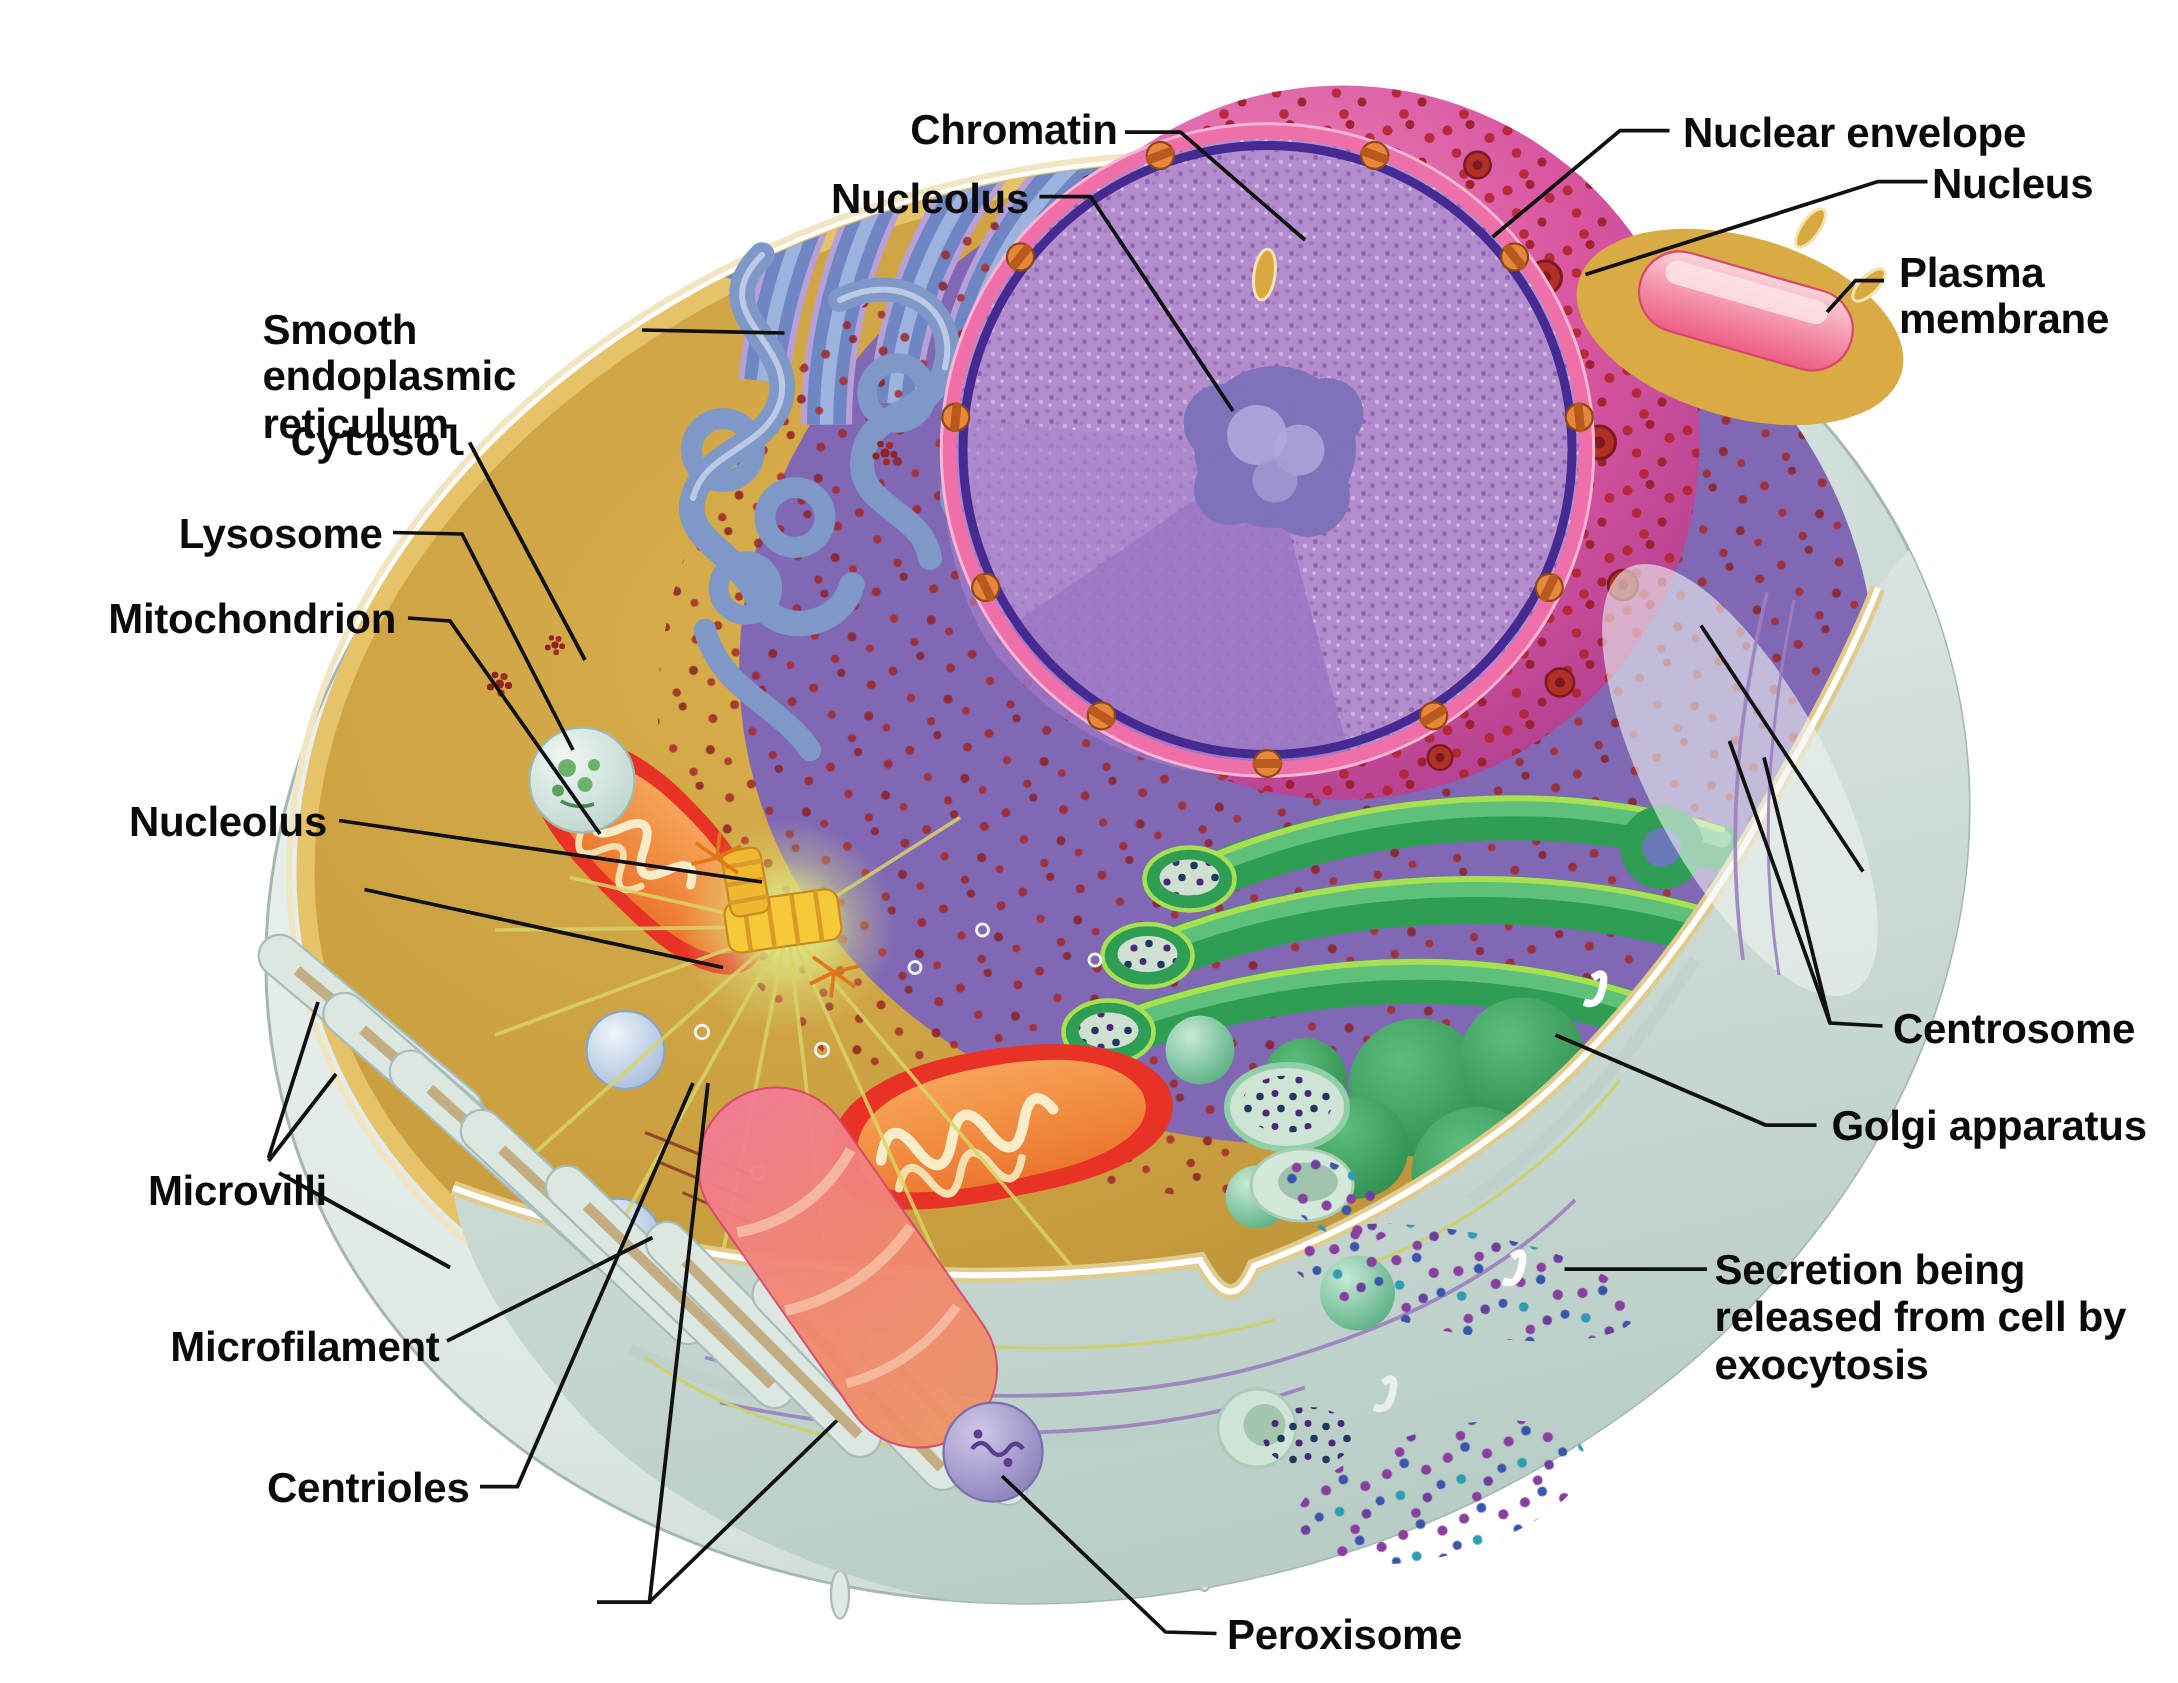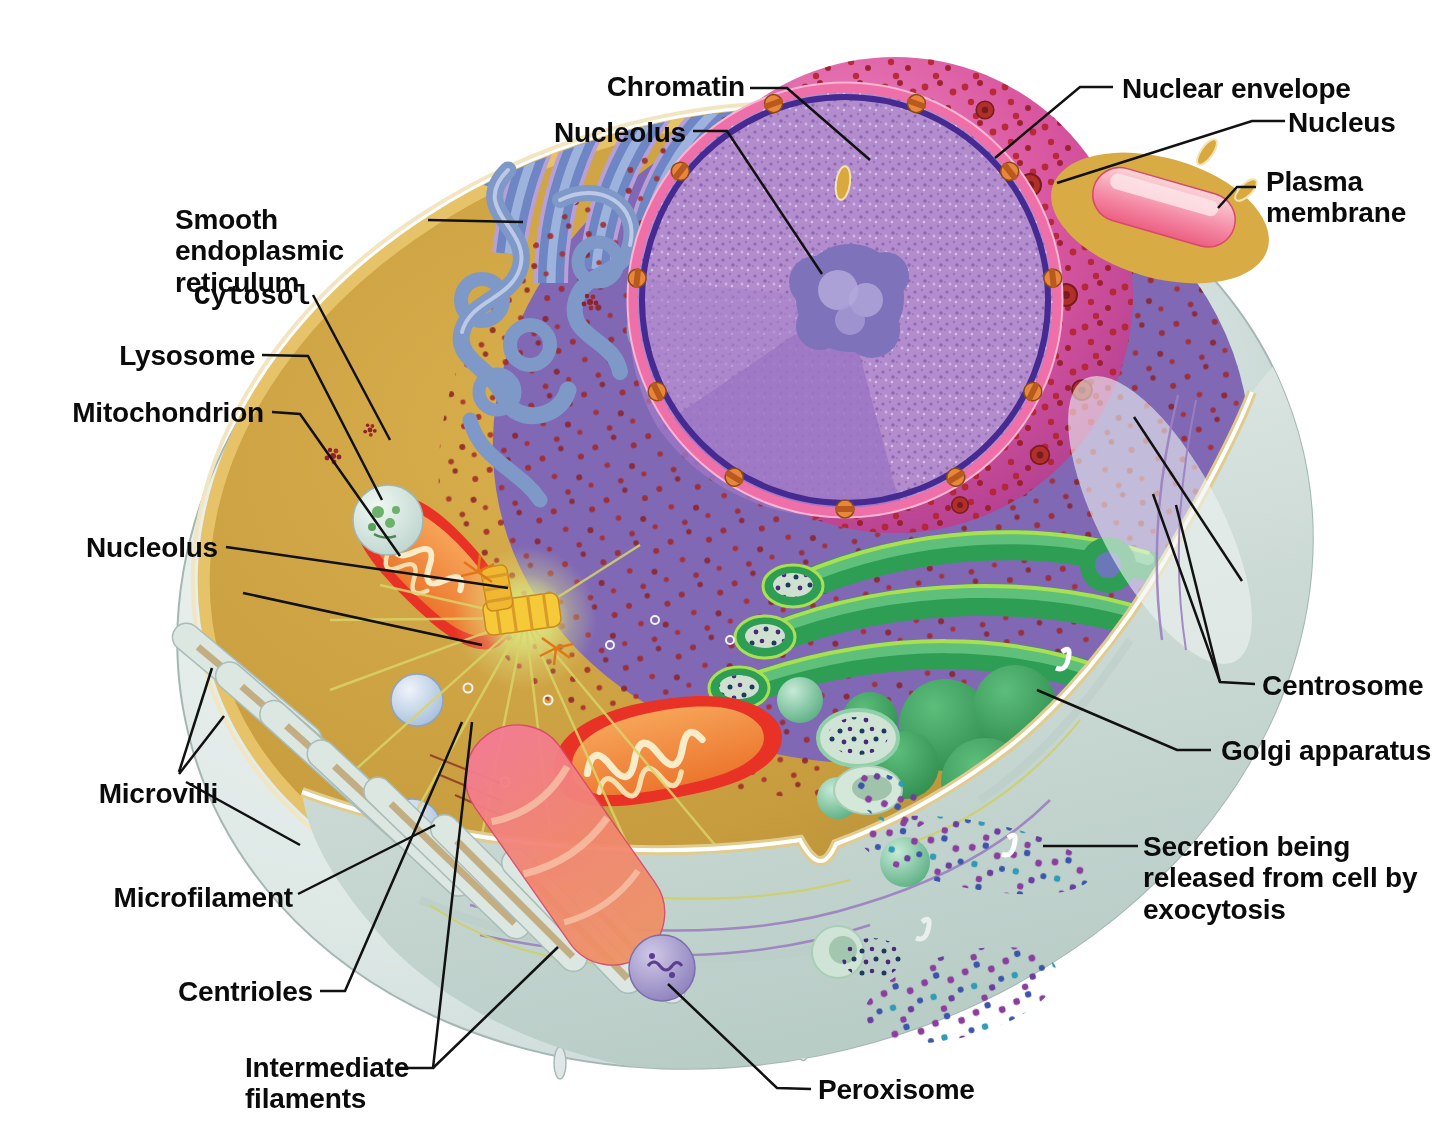--- a/index.html
+++ b/index.html
@@ -517,19 +517,18 @@
 <div class="lbl" style="left:1288px;top:107px;">Nucleus</div>
 <div class="lbl" style="left:1266px;top:166px;width:140px;">Plasma membrane</div>
 <div class="lbl" style="left:175px;top:204px;width:250px;">Smooth endoplasmic reticulum</div>
 <div class="lbl r" style="right:1142px;top:281px;font-family:Liberation Mono, monospace;">Cytosol</div>
 <div class="lbl r" style="right:1197px;top:340px;">Lysosome</div>
 <div class="lbl r" style="right:1188px;top:397px;">Mitochondrion</div>
 <div class="lbl r" style="right:1234px;top:532px;">Nucleolus</div>
 <div class="lbl r" style="right:1234px;top:778px;">Microvilli</div>
 <div class="lbl r" style="right:1159px;top:882px;">Microfilament</div>
 <div class="lbl r" style="right:1139px;top:976px;">Centrioles</div>
-<div class="lbl" style="left:245px;top:1052px;width:180px;">Intermediate filaments</div>
 <div class="lbl" style="left:1262px;top:670px;">Centrosome</div>
 <div class="lbl" style="left:1221px;top:735px;">Golgi apparatus</div>
 <div class="lbl" style="left:1143px;top:831px;width:320px;">Secretion being released from cell by exocytosis</div>
 <div class="lbl" style="left:818px;top:1074px;">Peroxisome</div>
 
 </div>
 
 </body></html>

